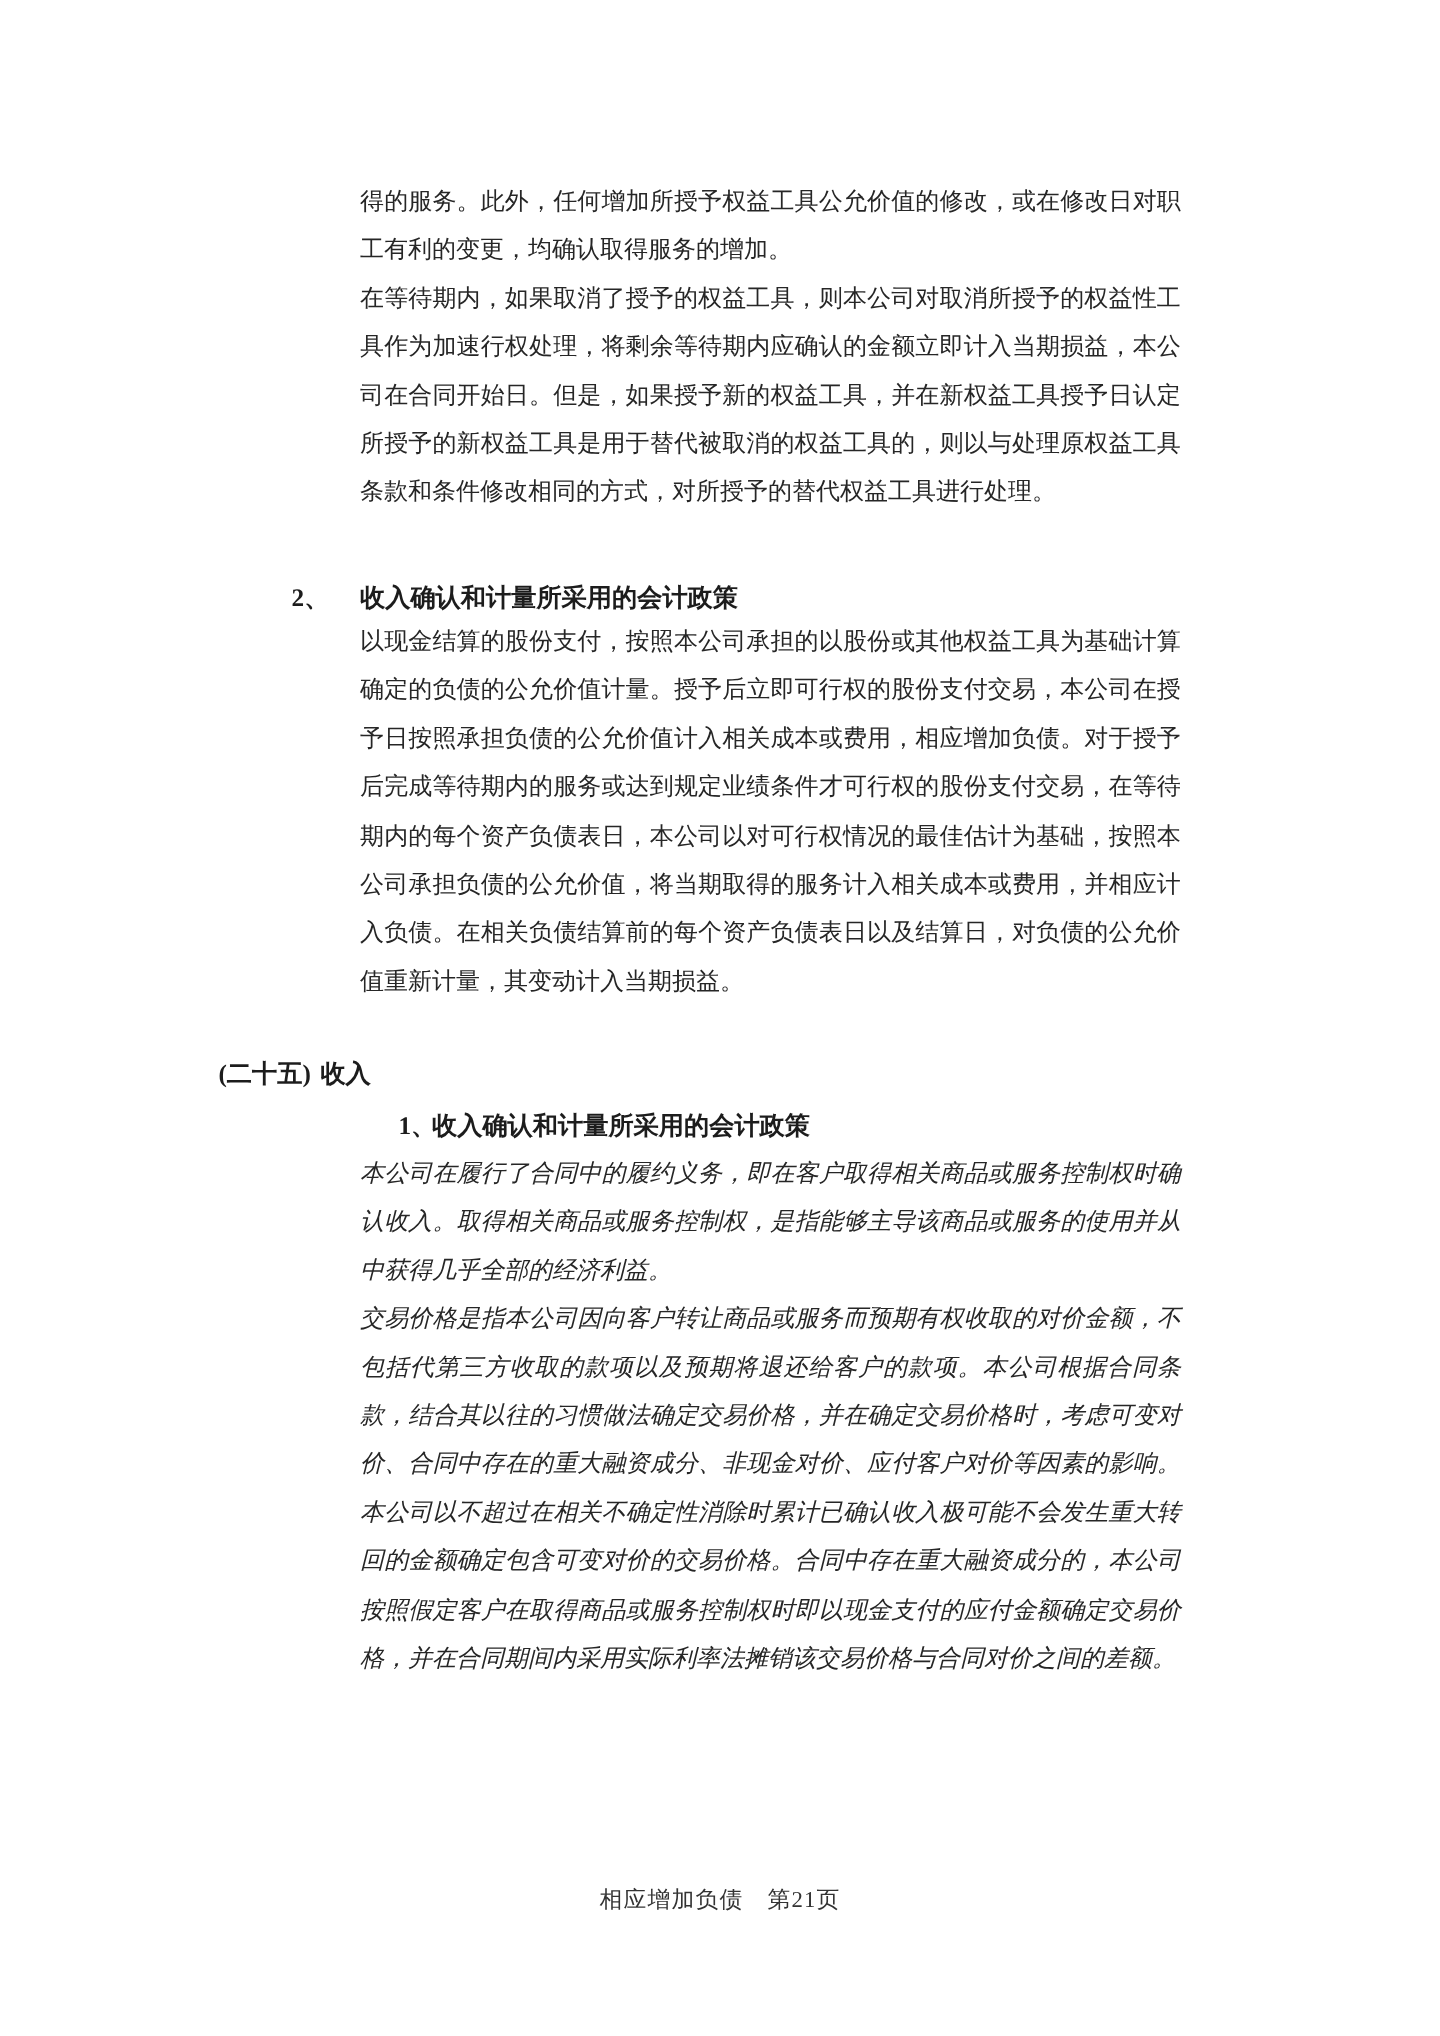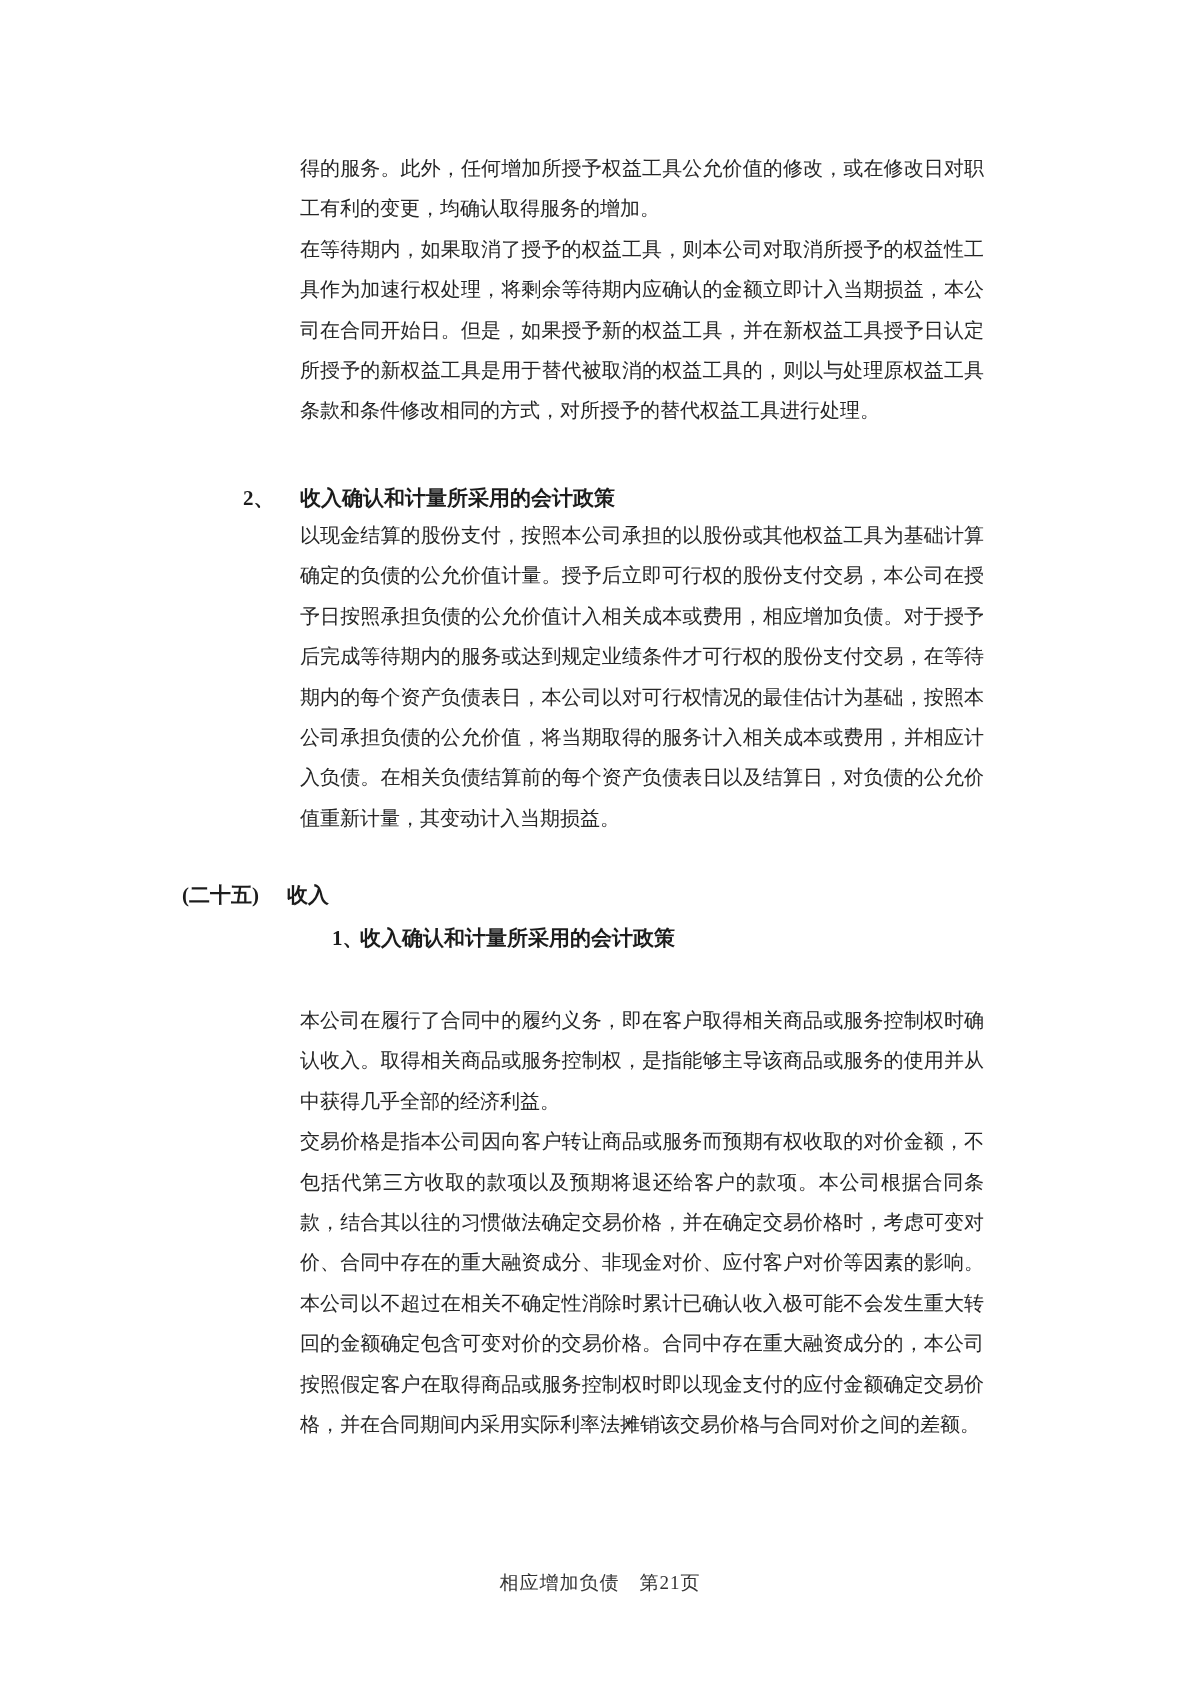--- a/index.html
+++ b/index.html
@@ -36,24 +36,24 @@
     white-space: nowrap;
   }
   .h-num {
     position: absolute;
   }
   .block-a { top: 148px; }
   .heading-2 { left: 300px; top: 485px; }
   .heading-2 .h-num { left: -57px; }
   .block-b { top: 515px; }
   .heading-25 { left: 182px; top: 882px; }
-  .heading-25 .h25-title { margin-left: 28px; }
+  .heading-25 .h25-title { margin-left: 8px; }
   .heading-sub1 { left: 360px; top: 925px; }
   .heading-sub1 .h-num { left: -28px; }
-  .block-c { top: 1000px; }
+  .block-c { top: 958px; font-style: italic; }
   .footer {
     position: absolute;
     top: 1570px;
     left: 0;
     width: 100%;
     text-align: center;
     font-size: 19px;
     color: #333333;
     letter-spacing: 1px;
   }

